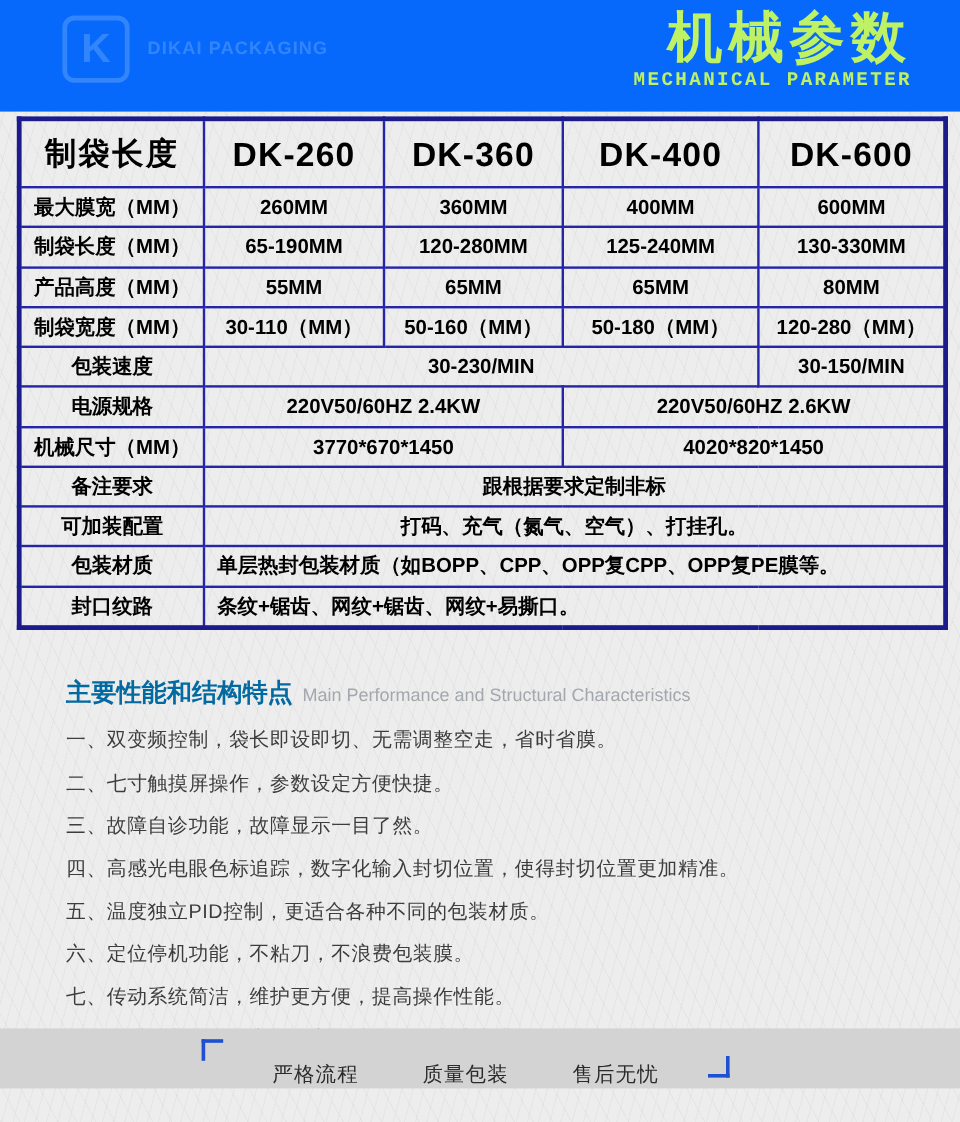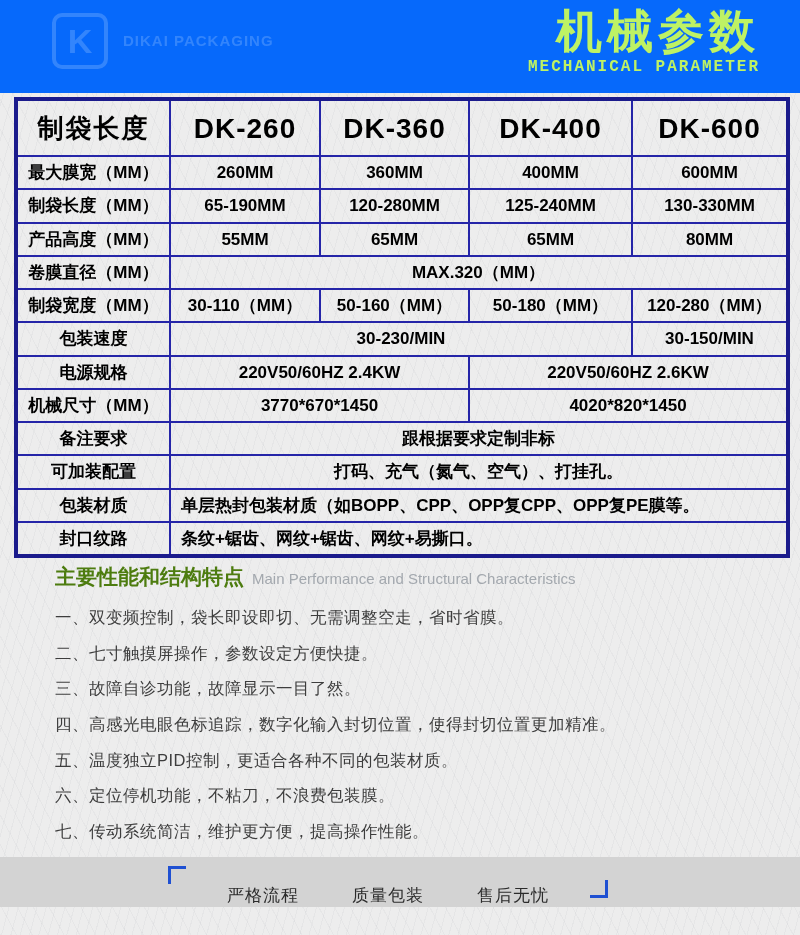--- a/index.html
+++ b/index.html
@@ -29,21 +29,21 @@
   table.spec td,table.spec th{border:2px solid #2525a8;color:#000;text-align:center;
     font-weight:bold;font-size:17px;padding:5px 4px;line-height:1.25;background:transparent;}
   table.spec tr.head th{font-size:28px;height:44px;letter-spacing:1px;}
   table.spec tr.head th.first{font-size:26px;letter-spacing:2px;}
   table.spec td.left{text-align:left;padding-left:10px;}
   table.spec tr{height:33px;}
 
   
   .features{position:absolute;left:55px;top:563px;width:710px;}
   .features-head{display:flex;align-items:baseline;gap:8px;margin-bottom:16px;}
-  .features-title-cn{color:#4d7c0f;font-size:21px;font-weight:bold;}
+  .features-title-cn{color:#0369a1;font-size:21px;font-weight:bold;}
   .features-title-en{color:#a3a8ae;font-size:15px;}
   .feature-item{color:#3d3d3d;font-size:16.5px;line-height:1.25;margin-bottom:15px;letter-spacing:0.5px;}
 
   
   .footer-band{position:absolute;left:0;top:857px;width:800px;height:50px;background:#d3d3d3;}
   .footer-inner{position:absolute;left:168px;top:0;width:440px;height:50px;
     display:flex;align-items:flex-end;justify-content:space-between;}
   .footer-label{color:#2b2b2b;font-size:17px;letter-spacing:1px;}
   .bracket-tl{width:15px;height:15px;border-top:3px solid #1f50d2;border-left:3px solid #1f50d2;
     align-self:flex-start;margin-top:9px;margin-right:-12px;}
@@ -95,24 +95,20 @@
     <td>120-280MM</td>
     <td>125-240MM</td>
     <td>130-330MM</td>
   </tr>
   <tr>
     <td>产品高度（MM）</td>
     <td>55MM</td>
     <td>65MM</td>
     <td>65MM</td>
     <td>80MM</td>
-  </tr>
-  <tr>
-    <td>卷膜直径（MM）</td>
-    <td colspan="4">MAX.320（MM）</td>
   </tr>
   <tr>
     <td>制袋宽度（MM）</td>
     <td>30-110（MM）</td>
     <td>50-160（MM）</td>
     <td>50-180（MM）</td>
     <td>120-280（MM）</td>
   </tr>
   <tr>
     <td>包装速度</td>

